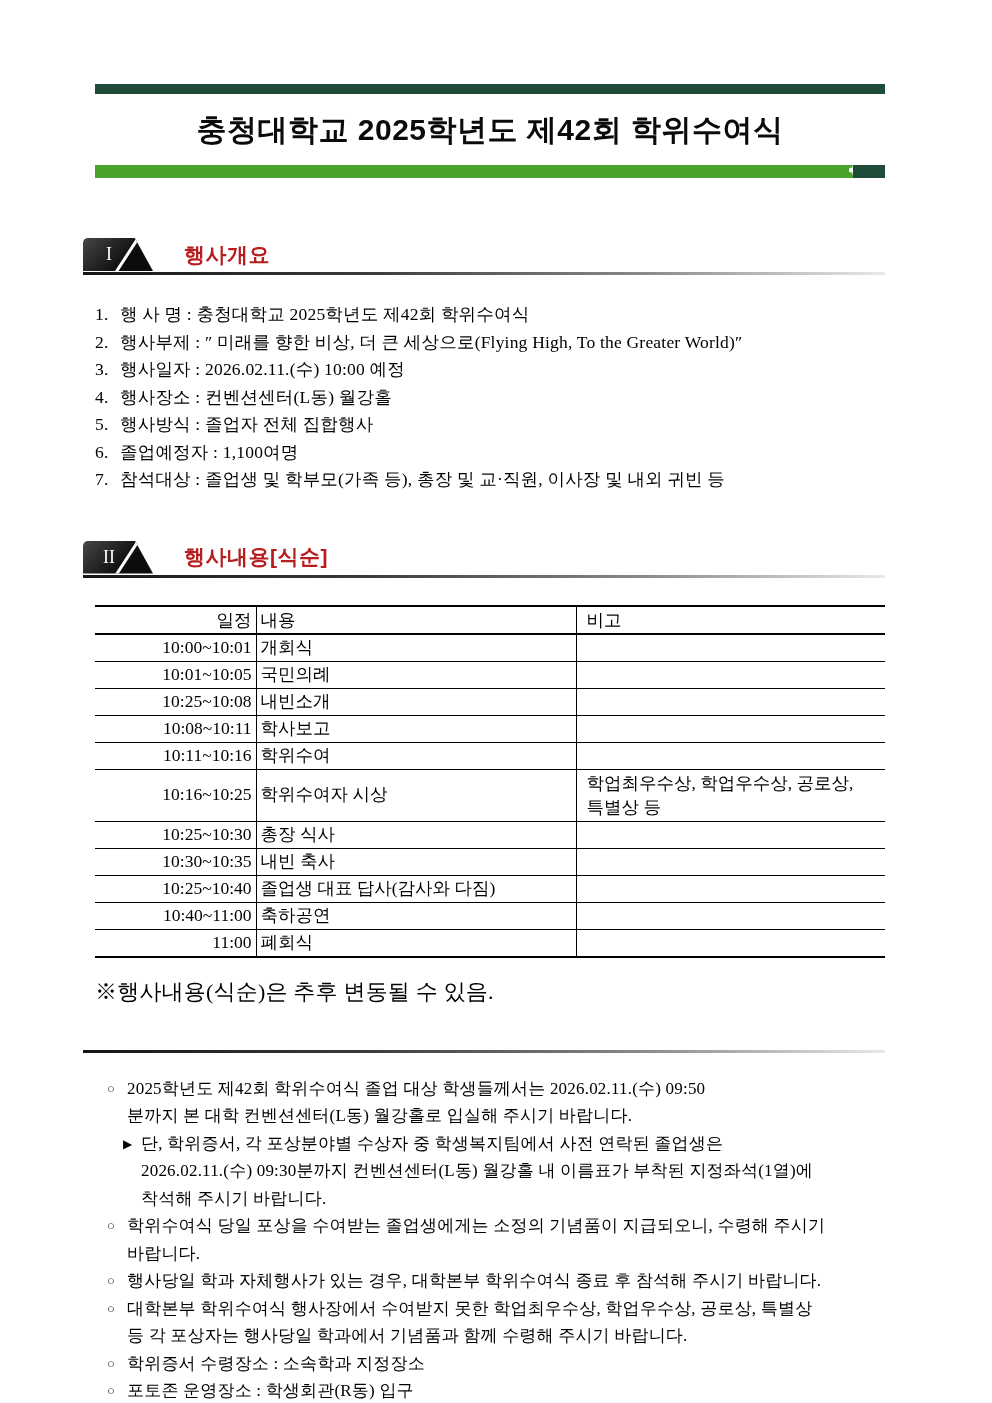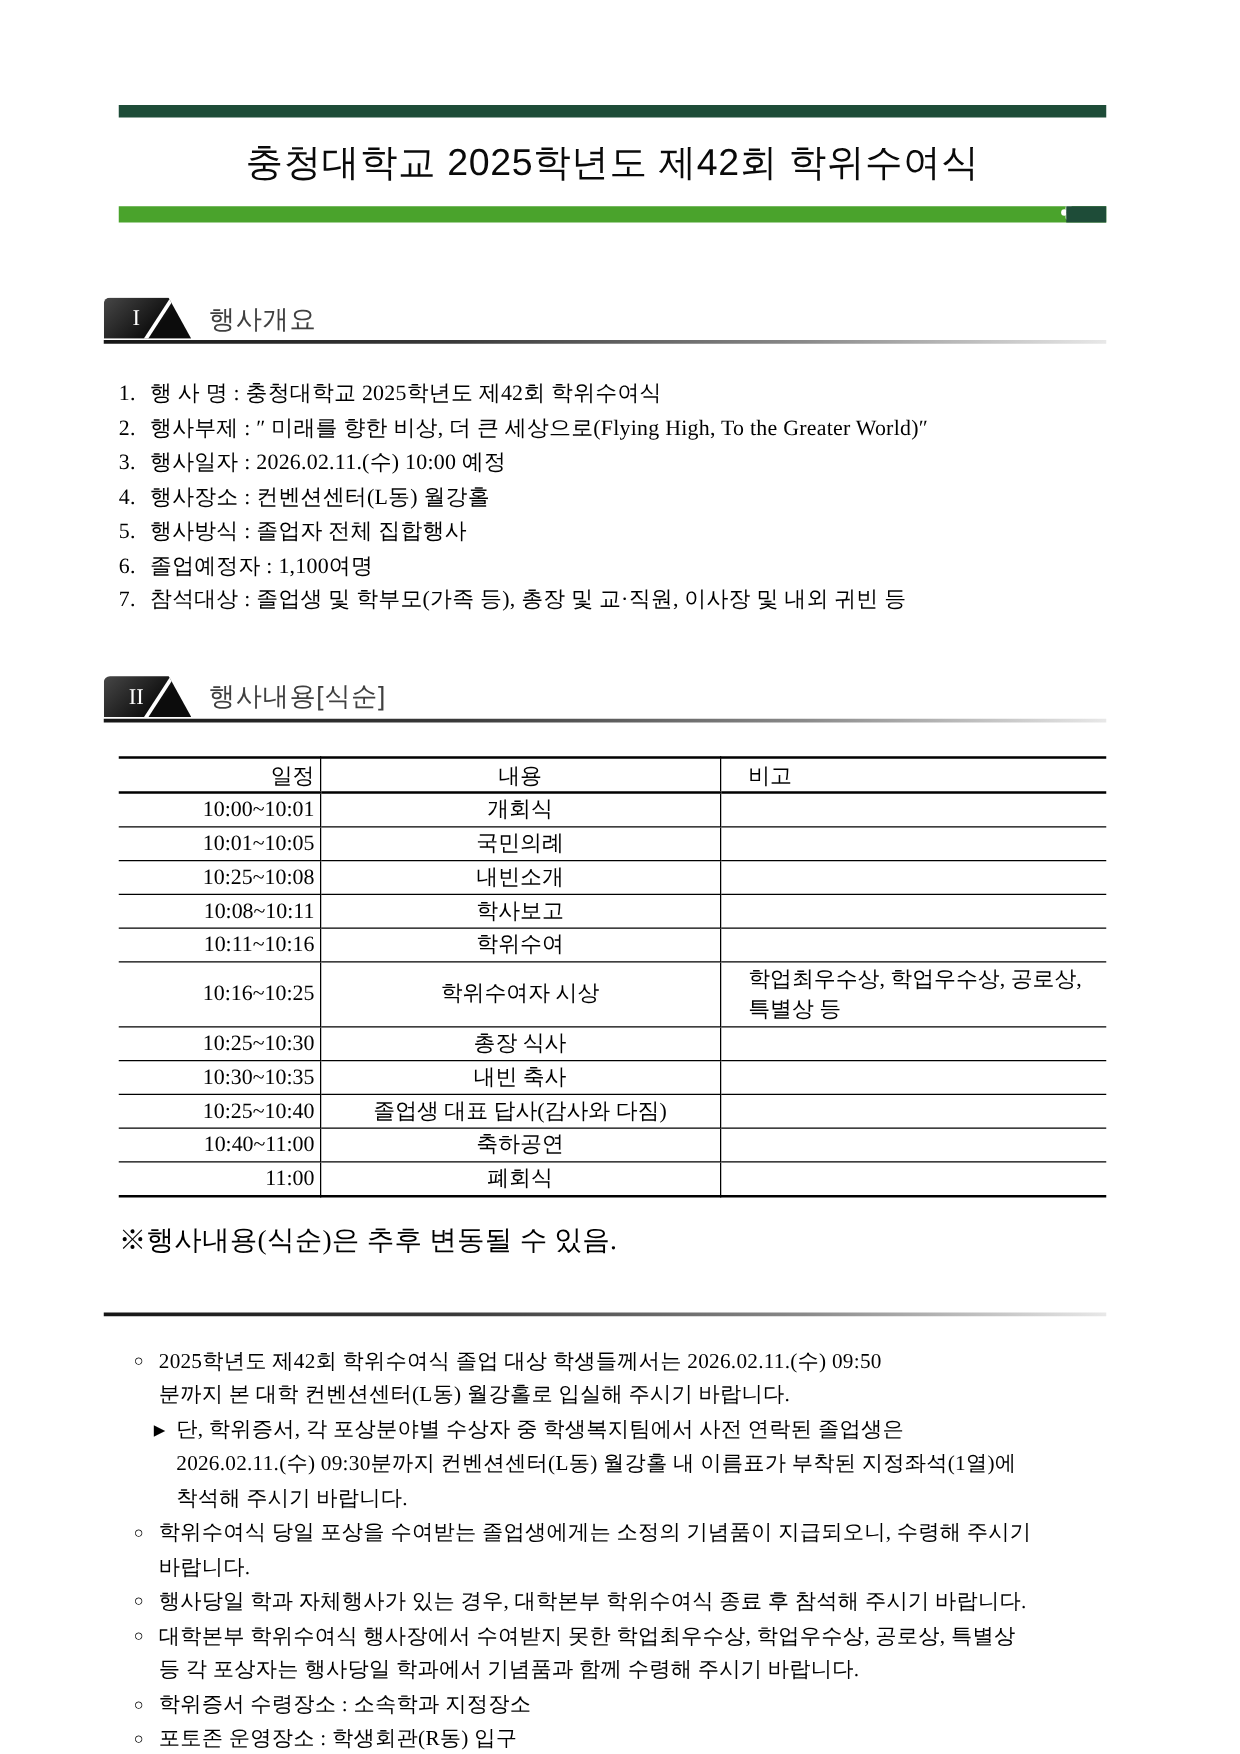--- a/index.html
+++ b/index.html
@@ -16,21 +16,21 @@
   
   .top-bar {
     margin-top: 84px;
     height: 10px;
     background: #1e4c38;
   }
   .doc-title {
     margin-top: 16px;
     text-align: center;
     font-family: "Liberation Sans", "DejaVu Sans", sans-serif;
-    font-weight: 400;
+    font-weight: 700;
     font-size: 30px;
     letter-spacing: 0.5px;
     color: #0a0a0a;
   }
   .green-bar {
     margin-top: 14px;
     height: 13px;
     background: #4aa32c;
     position: relative;
   }
@@ -66,25 +66,25 @@
     font-size: 18px;
   }
   .sec-badge .slash {
     position: absolute;
     left: 62%; top: -15%;
     width: 3px; height: 130%;
     background: #fff;
     transform: rotate(33deg);
   }
   .sec-title {
-    margin-left: 14px;
+    margin-left: 31px;
     font-family: "Liberation Sans", "DejaVu Sans", sans-serif;
-    font-weight: 400;
+    font-weight: 700;
     font-size: 21px;
-    color: #404040;
+    color: #b91c1c;
     letter-spacing: 0.5px;
   }
   .sec-underline {
     height: 3px;
     margin-top: 1px;
     background: linear-gradient(90deg, #161616 0%, #3a3a3a 35%, #8a8a8a 70%, #e8e8e8 100%);
   }
 
   
   .overview-list { margin-top: 26px; list-style: none; }
@@ -112,22 +112,22 @@
     height: 27px;
     padding: 1px 4px;
   }
   .program-table td {
     border-top: 1.5px solid #000;
     height: 24px;
     padding: 1px 4px 2px 4px;
     line-height: 23px;
   }
   .program-table .c-time { width: 161px; text-align: right; }
-  .program-table .c-content { width: 320px; text-align: center; }
-  .program-table .c-note { width: 309px; text-align: left; padding-left: 22px; white-space: pre-line; line-height: 24px; }
+  .program-table .c-content { width: 320px; text-align: left; }
+  .program-table .c-note { width: 309px; text-align: left; padding-left: 10px; white-space: pre-line; line-height: 24px; }
   .program-table td.c-content, .program-table td.c-note { border-left: 1px solid #000; }
   .program-table th.c-content, .program-table th.c-note { border-left: 1px solid #000; }
   .table-footnote {
     font-size: 22px;
     line-height: 28px;
     margin-top: 20px;
     letter-spacing: 0.2px;
   }
 
   

